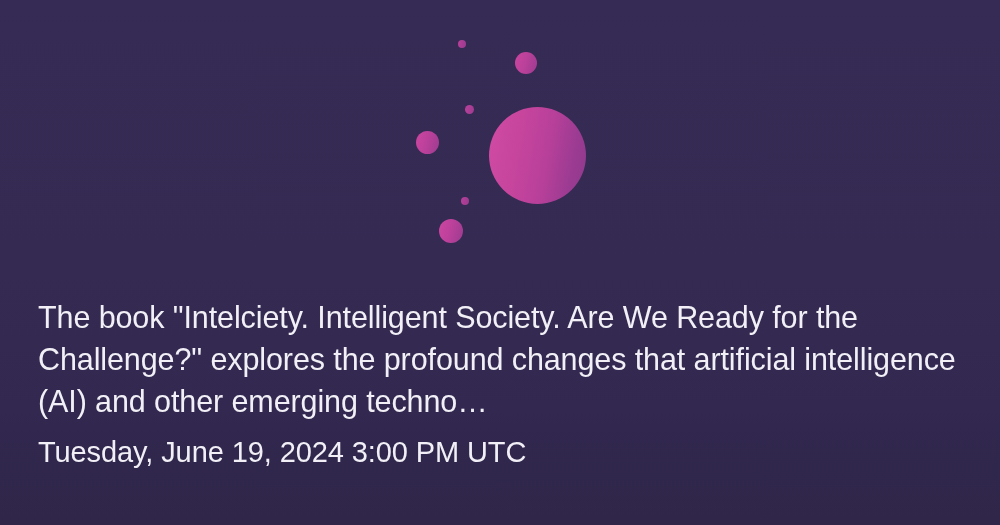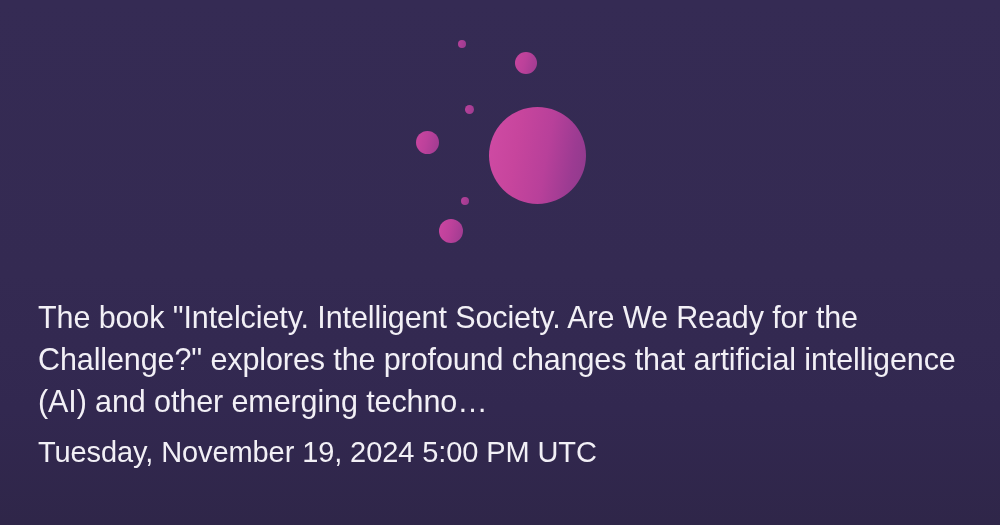--- a/index.html
+++ b/index.html
@@ -123,16 +123,16 @@
     <div class="orb orb-a"></div>
     <div class="orb orb-b"></div>
     <div class="orb orb-c"></div>
     <div class="orb orb-d"></div>
     <div class="orb orb-e"></div>
     <div class="orb orb-f"></div>
   </div>
 
   <div class="text-block">
     <p class="description">The book "Intelciety. Intelligent Society. Are We Ready for the Challenge?" explores the profound changes that artificial intelligence (AI) and other emerging techno…</p>
-    <p class="event-date">Tuesday,  November 19, 2024 5:00 PM UTC</p>
+    <p class="event-date">Tuesday,  June 19, 2024 3:00 PM UTC</p>
   </div>
 
 </div>
 
 </body></html>

